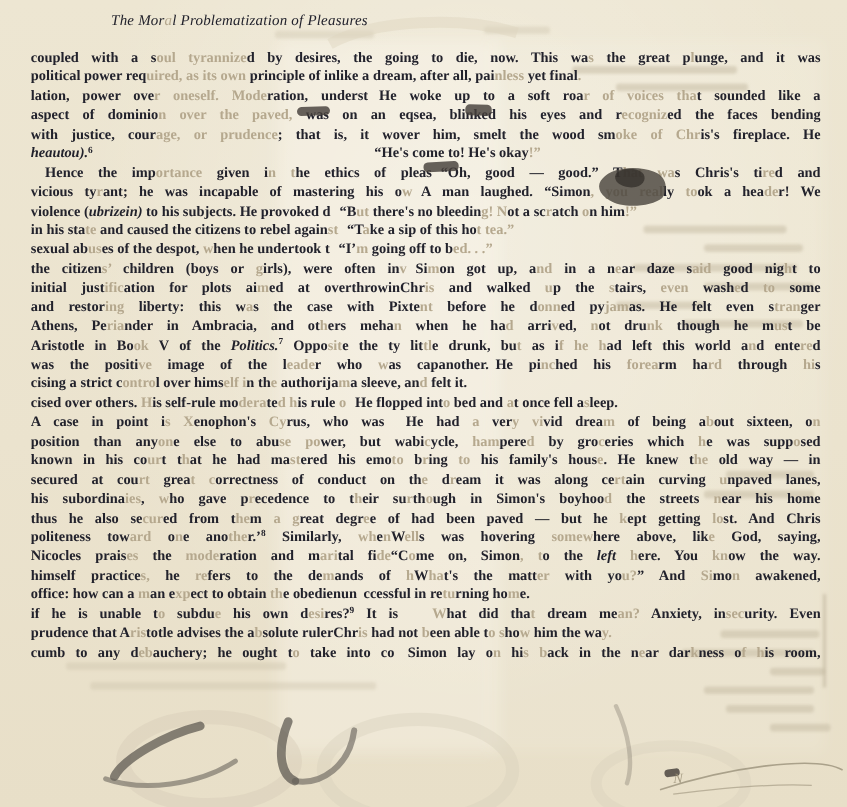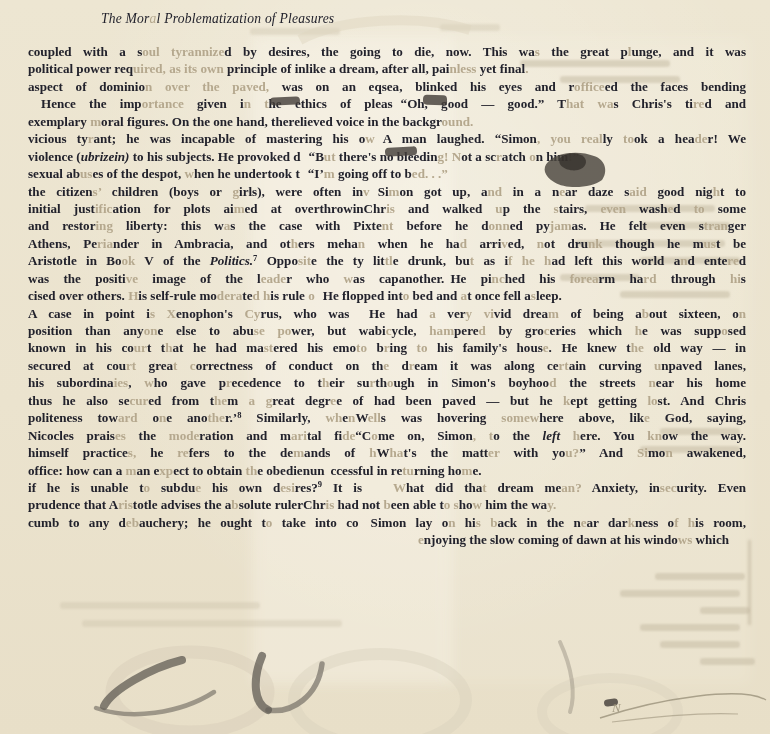--- a/index.html
+++ b/index.html
@@ -92,47 +92,50 @@
     <ellipse cx="380" cy="700" rx="86" ry="46" fill="none" stroke="#d8cfbb" stroke-width="12" opacity="0.40"></ellipse>
     <ellipse cx="610" cy="712" rx="68" ry="34" fill="none" stroke="#d8cfbb" stroke-width="10" opacity="0.35"></ellipse>
     <path d="M300,40 C340,18 420,14 470,30" fill="none" stroke="#ddd4bf" stroke-width="10" opacity="0.45"></path>
   </svg>
 
   <div id="running-head"><span class="sd">The Mor</span><span class="sf">a</span><span class="sd">l Problematization of Pleasures</span></div>
 
   <div id="body-text">
       <div class="line"><span class="sd">coupled with a s</span><span class="sf">oul tyrannize</span><span class="sd">d by desires, the going to die, now. This wa</span><span class="sf">s</span><span class="sd"> the great p</span><span class="sf">l</span><span class="sd">unge, and it was</span></div>
       <div class="line short"><span class="sd">political power req</span><span class="sf">uired, as its own </span><span class="sd">principle of inlike a dream, after all, pai</span><span class="sf">nless</span><span class="sd"> yet final</span><span class="sf">.</span></div>
-      <div class="line"><span class="sd">aspect of dominio</span><span class="sf">n over the paved,</span><span class="sd"> was on an eqsea, blinked his eyes and r</span><span class="sf">office</span><span class="sd">ed the faces bending</span></div>
+      <div class="line"><span class="sd">lation, power ove</span><span class="sf">r oneself. Mode</span><span class="sd">ration, underst</span><span class="gap" style="width: 10px;"></span><span class="sd">He woke up to a soft roa</span><span class="sf">r of voices tha</span><span class="sd">t sounded like a</span></div>
+      <div class="line"><span class="sd">aspect of dominio</span><span class="sf">n over the paved,</span><span class="sd"> was on an eqsea, blinked his eyes and r</span><span class="sf">ecogniz</span><span class="sd">ed the faces bending</span></div>
+      <div class="line"><span class="sd">with justice, cour</span><span class="sf">age, or prudence</span><span class="sd">; that is, it wover him, smelt the wood sm</span><span class="sf">oke of Chr</span><span class="sd">is's fireplace. He</span></div>
+      <div class="line short"><span class="si">heautou).</span><span class="ssup">6</span><span class="gap" style="width: 256px;"></span><span class="sd">“He's come to! He's okay</span><span class="sf">!”</span></div>
       <div class="line" style="padding-left: 13px;"><span class="sd">Hence the imp</span><span class="sf">ortance</span><span class="sd"> given i</span><span class="sf">n t</span><span class="sd">he ethics of pleas</span><span class="gap" style="width: 8px;"></span><span class="sd">“Oh, good — good.” T</span><span class="sf">hat wa</span><span class="sd">s Chris's ti</span><span class="sf">re</span><span class="sd">d and</span></div>
-      <div class="line short"><span class="sd">exemplary </span><span class="sf">m</span><span class="sd">oral figures. On the one hand, therelieved voice in the backgr</span><span class="sf">ound.</span></div>
       <div class="line"><span class="sd">vicious ty</span><span class="sf">r</span><span class="sd">ant; he was incapable of mastering his o</span><span class="sf">w</span><span class="gap" style="width: 8px;"></span><span class="sd">A man laughed. “Simon</span><span class="sf">, you real</span><span class="sd">ly </span><span class="sf">to</span><span class="sd">ok a hea</span><span class="sf">de</span><span class="sd">r! We</span></div>
       <div class="line short"><span class="sd">violence (</span><span class="si">ubrizein)</span><span class="sd"> to his subjects. He provoked d</span><span class="gap" style="width: 8px;"></span><span class="sd">“B</span><span class="sf">ut</span><span class="sd"> there's no bleedin</span><span class="sf">g! N</span><span class="sd">ot a sc</span><span class="sf">r</span><span class="sd">atch </span><span class="sf">o</span><span class="sd">n him</span><span class="sf">!”</span></div>
+      <div class="line short"><span class="sd">in his sta</span><span class="sf">te</span><span class="sd"> and caused the citizens to rebel again</span><span class="sf">st</span><span class="gap" style="width: 8px;"></span><span class="sd">“T</span><span class="sf">a</span><span class="sd">ke a sip of this ho</span><span class="sf">t tea.”</span></div>
       <div class="line short"><span class="sd">sexual ab</span><span class="sf">us</span><span class="sd">es of the despot, </span><span class="sf">w</span><span class="sd">hen he undertook t</span><span class="gap" style="width: 8px;"></span><span class="sd">“I’</span><span class="sf">m</span><span class="sd"> going off to b</span><span class="sf">ed. . .”</span></div>
       <div class="line"><span class="sd">the citizen</span><span class="sf">s’</span><span class="sd"> children (boys or </span><span class="sf">g</span><span class="sd">irls), were often in</span><span class="sf">v</span><span class="gap" style="width: 8px;"></span><span class="sd">Si</span><span class="sf">m</span><span class="sd">on got up, a</span><span class="sf">nd</span><span class="sd"> in a n</span><span class="sf">e</span><span class="sd">ar daze s</span><span class="sf">aid</span><span class="sd"> good nig</span><span class="sf">h</span><span class="sd">t to</span></div>
       <div class="line"><span class="sd">initial just</span><span class="sf">ific</span><span class="sd">ation for plots ai</span><span class="sf">m</span><span class="sd">ed at overthrowinChr</span><span class="sf">is</span><span class="sd"> and walked </span><span class="sf">u</span><span class="sd">p the </span><span class="sf">s</span><span class="sd">tairs, </span><span class="sf">even</span><span class="sd"> wash</span><span class="sf">e</span><span class="sd">d </span><span class="sf">to</span><span class="sd"> some</span></div>
       <div class="line"><span class="sd">and restor</span><span class="sf">ing</span><span class="sd"> liberty: this w</span><span class="sf">a</span><span class="sd">s the case with Pixte</span><span class="sf">nt</span><span class="sd"> before he d</span><span class="sf">onn</span><span class="sd">ed py</span><span class="sf">jam</span><span class="sd">as. He felt even s</span><span class="sf">tran</span><span class="sd">ger</span></div>
       <div class="line"><span class="sd">Athens, Pe</span><span class="sf">ria</span><span class="sd">nder in Ambracia, and ot</span><span class="sf">h</span><span class="sd">ers meha</span><span class="sf">n</span><span class="sd"> when he ha</span><span class="sf">d</span><span class="sd"> arri</span><span class="sf">v</span><span class="sd">ed, </span><span class="sf">n</span><span class="sd">ot dru</span><span class="sf">nk</span><span class="sd"> though he m</span><span class="sf">us</span><span class="sd">t be</span></div>
       <div class="line"><span class="sd">Aristotle in Bo</span><span class="sf">ok</span><span class="sd"> V of the </span><span class="si">Politics.</span><span class="ssup">7</span><span class="sd"> Oppo</span><span class="sf">sit</span><span class="sd">e the ty lit</span><span class="sf">tl</span><span class="sd">e drunk, bu</span><span class="sf">t</span><span class="sd"> as i</span><span class="sf">f he h</span><span class="sd">ad left this world a</span><span class="sf">n</span><span class="sd">d ente</span><span class="sf">re</span><span class="sd">d</span></div>
       <div class="line"><span class="sd">was the positi</span><span class="sf">ve</span><span class="sd"> image of the l</span><span class="sf">eade</span><span class="sd">r who </span><span class="sf">w</span><span class="sd">as capanother.</span><span class="gap" style="width: 6px;"></span><span class="sd">He pi</span><span class="sf">nc</span><span class="sd">hed his </span><span class="sf">forea</span><span class="sd">rm ha</span><span class="sf">rd</span><span class="sd"> through </span><span class="sf">hi</span><span class="sd">s</span></div>
+      <div class="line short"><span class="sd">cising a strict c</span><span class="sf">ontro</span><span class="sd">l over hims</span><span class="sf">elf i</span><span class="sd">n th</span><span class="sf">e</span><span class="sd"> authorija</span><span class="sf">m</span><span class="sd">a sleeve, an</span><span class="sf">d</span><span class="sd"> felt it.</span></div>
       <div class="line short"><span class="sd">cised over others. </span><span class="sf">H</span><span class="sd">is self-rule mo</span><span class="sf">dera</span><span class="sd">te</span><span class="sf">d h</span><span class="sd">is rule </span><span class="sf">o</span><span class="gap" style="width: 8px;"></span><span class="sd">He flopped int</span><span class="sf">o</span><span class="sd"> bed and </span><span class="sf">a</span><span class="sd">t once fell a</span><span class="sf">s</span><span class="sd">leep.</span></div>
       <div class="line"><span class="sd">A case in point i</span><span class="sf">s X</span><span class="sd">enophon's </span><span class="sf">Cy</span><span class="sd">rus, who was </span><span class="gap" style="width: 8px;"></span><span class="sd">He had </span><span class="sf">a</span><span class="sd"> ver</span><span class="sf">y vi</span><span class="sd">vid drea</span><span class="sf">m</span><span class="sd"> of being a</span><span class="sf">b</span><span class="sd">out sixteen, o</span><span class="sf">n</span></div>
       <div class="line"><span class="sd">position than any</span><span class="sf">on</span><span class="sd">e else to abu</span><span class="sf">se po</span><span class="sd">wer, but wabi</span><span class="sf">c</span><span class="sd">ycle, </span><span class="sf">ham</span><span class="sd">pere</span><span class="sf">d</span><span class="sd"> by gro</span><span class="sf">c</span><span class="sd">eries which </span><span class="sf">h</span><span class="sd">e was supp</span><span class="sf">o</span><span class="sd">sed</span></div>
       <div class="line"><span class="sd">known in his co</span><span class="sf">ur</span><span class="sd">t t</span><span class="sf">h</span><span class="sd">at he had ma</span><span class="sf">st</span><span class="sd">ered his emo</span><span class="sf">to</span><span class="sd"> b</span><span class="sf">r</span><span class="sd">ing </span><span class="sf">to</span><span class="sd"> his family's hous</span><span class="sf">e</span><span class="sd">. He knew t</span><span class="sf">he</span><span class="sd"> old way — in</span></div>
       <div class="line"><span class="sd">secured at cou</span><span class="sf">rt</span><span class="sd"> grea</span><span class="sf">t c</span><span class="sd">orrectness of conduct on th</span><span class="sf">e</span><span class="sd"> d</span><span class="sf">r</span><span class="sd">eam it was along ce</span><span class="sf">rt</span><span class="sd">ain curving </span><span class="sf">u</span><span class="sd">npaved lanes,</span></div>
       <div class="line"><span class="sd">his subordina</span><span class="sf">ies</span><span class="sd">, </span><span class="sf">w</span><span class="sd">ho gave p</span><span class="sf">r</span><span class="sd">ecedence to t</span><span class="sf">h</span><span class="sd">eir su</span><span class="sf">r</span><span class="sd">th</span><span class="sf">o</span><span class="sd">ugh in Simon's boyhoo</span><span class="sf">d</span><span class="sd"> the streets </span><span class="sf">n</span><span class="sd">ear his home</span></div>
       <div class="line"><span class="sd">thus he also se</span><span class="sf">cur</span><span class="sd">ed from t</span><span class="sf">he</span><span class="sd">m </span><span class="sf">a g</span><span class="sd">reat degr</span><span class="sf">e</span><span class="sd">e of had been paved — but he </span><span class="sf">k</span><span class="sd">ept getting </span><span class="sf">lo</span><span class="sd">st. And Chris</span></div>
       <div class="line"><span class="sd">politeness tow</span><span class="sf">ard</span><span class="sd"> o</span><span class="sf">n</span><span class="sd">e ano</span><span class="sf">the</span><span class="sd">r.’</span><span class="ssup">8</span><span class="sd"> Similarly, </span><span class="sf">wh</span><span class="sd">e</span><span class="sf">n</span><span class="sd">W</span><span class="sf">ell</span><span class="sd">s was hovering </span><span class="sf">somew</span><span class="sd">here above, lik</span><span class="sf">e</span><span class="sd"> God, saying,</span></div>
       <div class="line"><span class="sd">Nicocles prais</span><span class="sf">es</span><span class="sd"> the </span><span class="sf">mode</span><span class="sd">ration and m</span><span class="sf">ari</span><span class="sd">tal fi</span><span class="sf">de</span><span class="sd">“C</span><span class="sf">o</span><span class="sd">me on, Simon</span><span class="sf">, t</span><span class="sd">o the </span><span class="si">left</span><span class="sd"> </span><span class="sf">h</span><span class="sd">ere. You </span><span class="sf">kn</span><span class="sd">ow the way.</span></div>
       <div class="line"><span class="sd">himself practice</span><span class="sf">s,</span><span class="sd"> he </span><span class="sf">re</span><span class="sd">fers to the de</span><span class="sf">m</span><span class="sd">ands of </span><span class="sf">h</span><span class="sd">W</span><span class="sf">ha</span><span class="sd">t's the matt</span><span class="sf">er</span><span class="sd"> with yo</span><span class="sf">u?</span><span class="sd">” And </span><span class="sf">Si</span><span class="sd">mo</span><span class="sf">n</span><span class="sd"> awakened,</span></div>
       <div class="line short"><span class="sd">office: how can a</span><span class="sf"> m</span><span class="sd">an e</span><span class="sf">xp</span><span class="sd">ect to obtain </span><span class="sf">th</span><span class="sd">e obedienun</span><span class="gap" style="width: 6px;"></span><span class="sd">ccessful in re</span><span class="sf">tu</span><span class="sd">rning ho</span><span class="sf">m</span><span class="sd">e.</span></div>
       <div class="line"><span class="sd">if he is unable t</span><span class="sf">o</span><span class="sd"> subdu</span><span class="sf">e</span><span class="sd"> his own d</span><span class="sf">esi</span><span class="sd">res?</span><span class="ssup">9</span><span class="sd"> It is </span><span class="gap" style="width: 20px;"></span><span class="sf">W</span><span class="sd">hat did tha</span><span class="sf">t</span><span class="sd"> dream me</span><span class="sf">an?</span><span class="sd"> Anxiety, in</span><span class="sf">sec</span><span class="sd">urity. Even</span></div>
       <div class="line short"><span class="sd">prudence that A</span><span class="sf">ris</span><span class="sd">totle advises the a</span><span class="sf">b</span><span class="sd">solute rulerChr</span><span class="sf">is</span><span class="sd"> had not </span><span class="sf">b</span><span class="sd">een able t</span><span class="sf">o s</span><span class="sd">ho</span><span class="sf">w</span><span class="sd"> him the wa</span><span class="sf">y.</span></div>
       <div class="line"><span class="sd">cumb to any d</span><span class="sf">eb</span><span class="sd">auchery; he ought t</span><span class="sf">o</span><span class="sd"> take into co</span><span class="gap" style="width: 12px;"></span><span class="sd">Simon lay o</span><span class="sf">n</span><span class="sd"> hi</span><span class="sf">s b</span><span class="sd">ack in the n</span><span class="sf">e</span><span class="sd">ar dar</span><span class="sf">k</span><span class="sd">ness o</span><span class="sf">f h</span><span class="sd">is room,</span></div>
-      <div class="line short" style="padding-left: 390px;"><span class="sf">e</span><span class="sd">njoying the slow coming of dawn at his windo</span><span class="sf">ws</span><span class="sd"> which</span></div>
     </div>
 
   <div id="page-number">75</div>
 
   <div id="smudge-layer">
       <div class="smudge" style="left: 270px; top: 97px; width: 30px; height: 8px; transform: rotate(-2deg);"></div>
       <div class="smudge" style="left: 423px; top: 95px; width: 24px; height: 10px; transform: rotate(2deg);"></div>
       <div class="smudge" style="left: 385px; top: 147px; width: 32px; height: 9px; transform: rotate(-3deg);"></div>
       <div class="smudge" style="left: 604px; top: 699px; width: 14px; height: 7px; transform: rotate(-8deg);"></div>
     </div>

